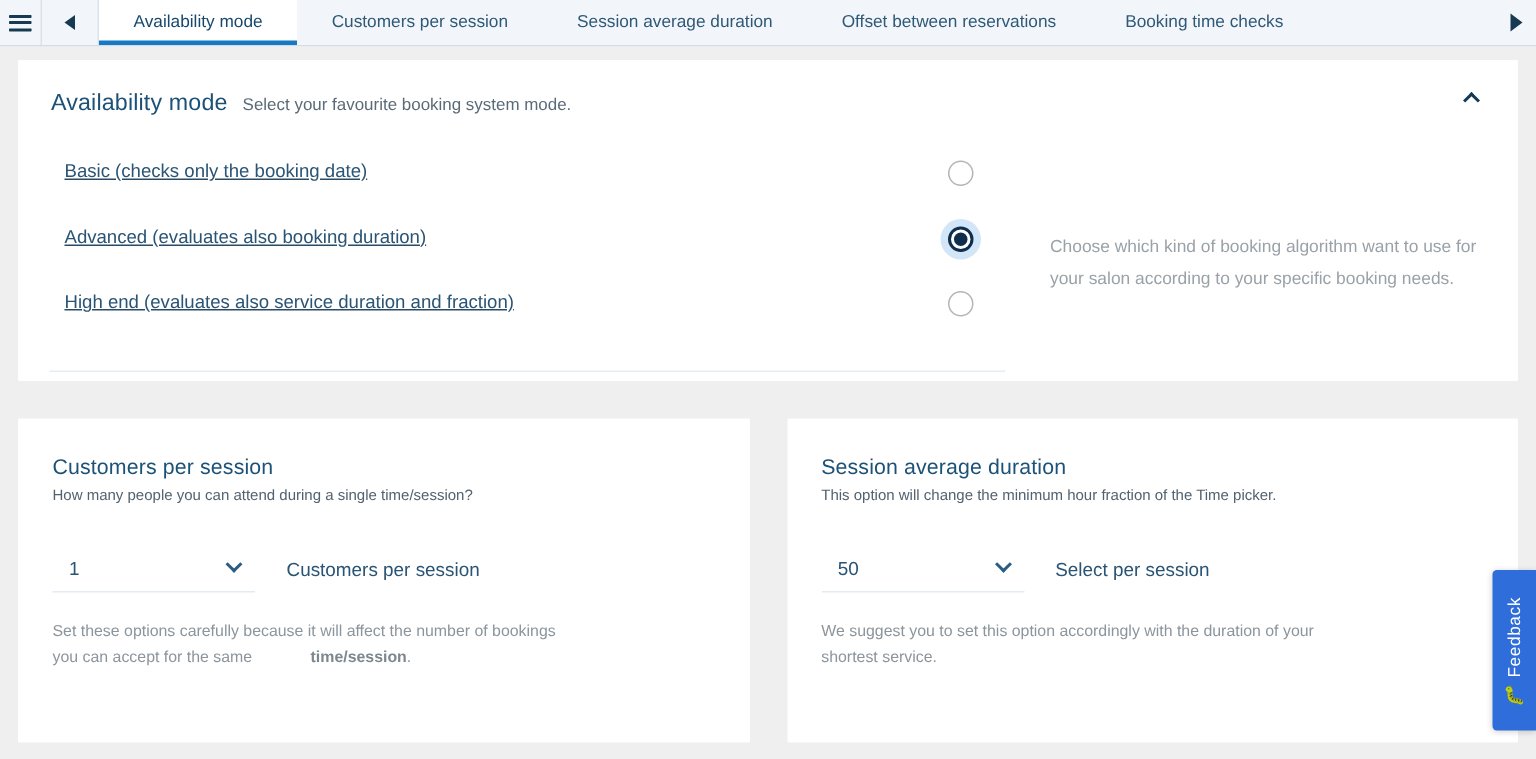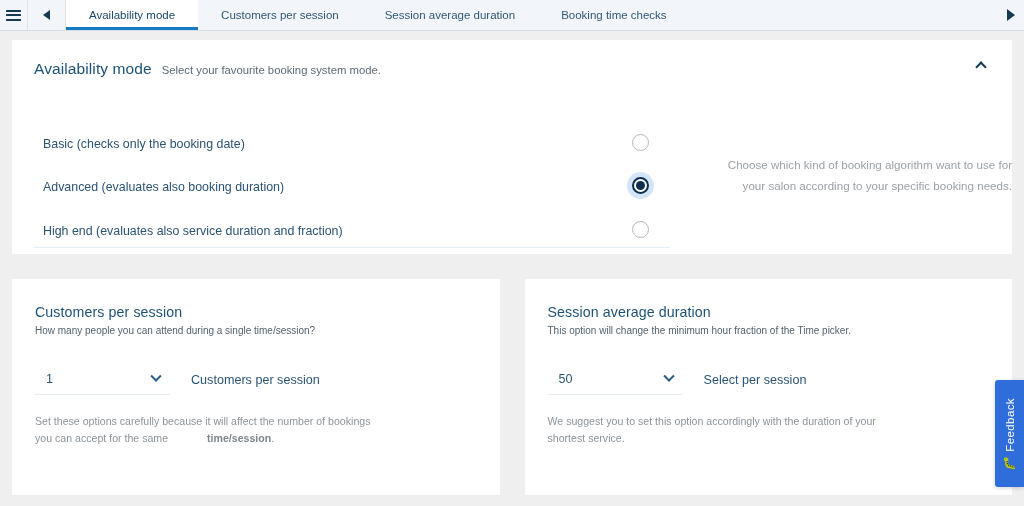--- a/index.html
+++ b/index.html
@@ -162,22 +162,23 @@
 
   .options {
     margin: 29px 0 0 21px;
     width: 637px;
     border-bottom: 1.5px solid #e2edf7;
     padding-bottom: 9px;
   }
 
   .opt-row {
     display: flex;
-    align-items: flex-end;
+    align-items: flex-start;
     height: 43.5px;
+    text-decoration: underline;
   }
   .opt-label {
     font-size: 12.4px;
     color: #2a5474;
     flex: 1 1 auto;
     padding-left: 10px;
   }
   .radio-wrap {
     width: 60px;
     display: flex;
@@ -204,27 +205,26 @@
     position: absolute;
     left: 50%; top: 50%;
     width: 9px; height: 9px;
     margin: -4.5px 0 0 -4.5px;
     border-radius: 50%;
     background: #0d2f4d;
   }
 
   .avail-desc {
     position: absolute;
-    left: 710px;
+    left: 688px;
     top: 114px;
     width: 290px;
     font-size: 11.6px;
     line-height: 1.82;
     color: #9aa2a8;
-    text-align: right;
   }
 
   
   .grid {
     display: flex;
     gap: 25px;
     margin-top: 25px;
   }
   .card-half {
     width: 488px;
@@ -338,20 +338,23 @@
     <div class="tab active">
       <span>Availability mode</span>
     </div>
     <div class="tab">
       <span>Customers per session</span>
     </div>
     <div class="tab">
       <span>Session average duration</span>
     </div>
     <div class="tab">
+      <span>Offset between reservations</span>
+    </div>
+    <div class="tab">
       <span>Booking time checks</span>
     </div>
 
   </div>
 
   <div class="tb-next">
     <span class="chev-right"></span>
   </div>
 </div>
 

